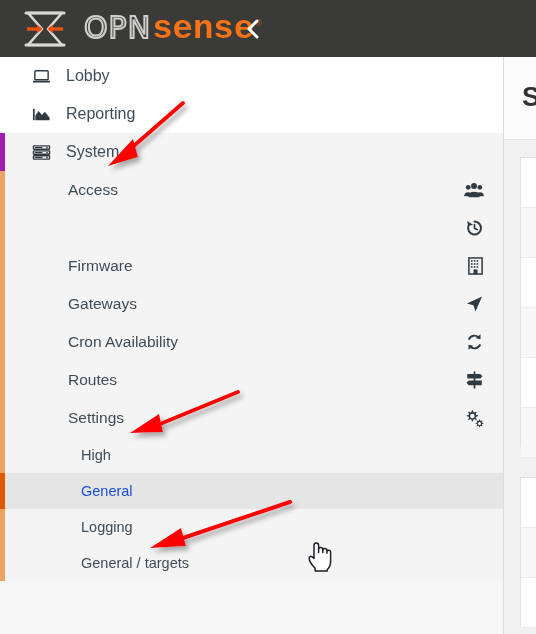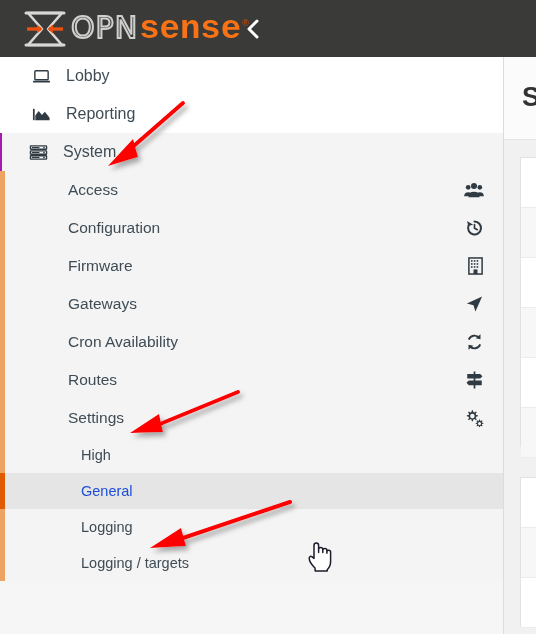--- a/index.html
+++ b/index.html
@@ -39,21 +39,21 @@
     align-items: center;
     height: 40px;
   }
   .brand-mark {
     width: 46px;
     height: 38px;
     position: relative;
     flex: 0 0 auto;
   }
   .brand-word {
-    margin-left: 3px;
+    margin-left: 16px;
     display: flex;
     align-items: baseline;
     height: 34px;
     justify-content: flex-end;
   }
   .word-opn {
     font-family: "DejaVu Sans", sans-serif;
     font-size: 30px;
     font-weight: 400;
     letter-spacing: 1px;
@@ -108,21 +108,21 @@
     display: flex;
     align-items: center;
     box-sizing: border-box;
     cursor: pointer;
     background: transparent;
     padding-left: 14px;
   }
   .nav-item.lvl1 { background: #ffffff; }
   .nav-item.lvl1.active {
     background: #f4f4f4;
-    border-left: 2px solid #a21caf;
+    border-left: 5px solid #a21caf;
   }
   .nav-item.lvl2 {
     background: #f4f4f4;
     border-left: 5px solid #eda463;
     height: 38px;
   }
   .nav-item.lvl3 {
     background: #f4f4f4;
     border-left: 5px solid #eda463;
     height: 36px;
@@ -333,21 +333,20 @@
           <circle cx="17.4" cy="6" r="2.6"></circle>
               <path d="M13 16 q0 -4.6 4.4 -4.6 q4.4 0 4.4 4.6 Z"></path>
           <circle cx="11" cy="4.6" r="3.3"></circle>
               <path d="M4.9 17 q0 -6 6.1 -6 q6.1 0 6.1 6 Z"></path>
         </g>
           </svg>
       </span>
     </div>
 
     <div class="nav-item lvl2">
-      <span class="nav-label">Configuration</span>
       <span class="nav-right-ico">
         <svg width="19" height="19" viewBox="0 0 20 20">
           <path d="M10 3.2 a6.8 6.8 0 1 1 -6.3 4.3" fill="none" stroke="#2f3a42" stroke-width="2.1" stroke-linecap="round"></path>
           <path d="M2.2 2.6 L3.4 7.9 L8.6 6.5 Z" fill="#2f3a42"></path>
           <path d="M10 6.3 L10 10.2 L13 11.8" fill="none" stroke="#2f3a42" stroke-width="1.8" stroke-linecap="round"></path>
         </svg>
       </span>
     </div>
 
     <div class="nav-item lvl2">
@@ -430,21 +429,21 @@
 
     <div class="nav-item lvl3 active">
       <span class="nav-label">General</span>
     </div>
 
     <div class="nav-item lvl3">
       <span class="nav-label">Logging</span>
     </div>
 
     <div class="nav-item lvl3">
-      <span class="nav-label">Logging / targets</span>
+      <span class="nav-label">General / targets</span>
     </div>
 
   </div>
 
   <svg class="arrows" viewBox="0 0 536 634">
     <defs>
       <filter id="ashadow" x="-40%" y="-40%" width="200%" height="200%">
         <feDropShadow dx="3" dy="4" stdDeviation="2.4" flood-color="#8c8c8c" flood-opacity="0.75"></feDropShadow>
       </filter>
     </defs>

